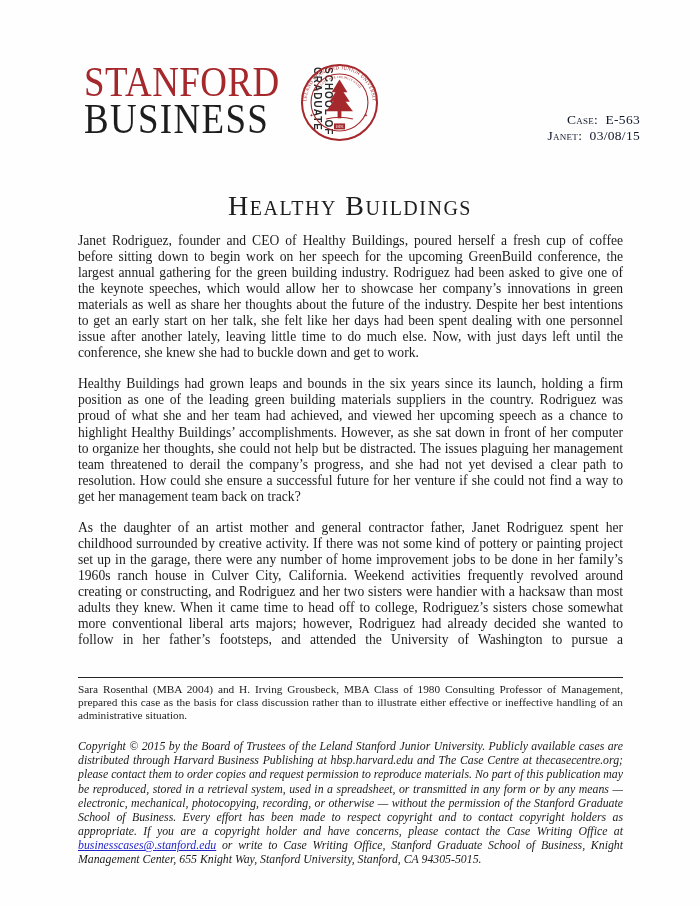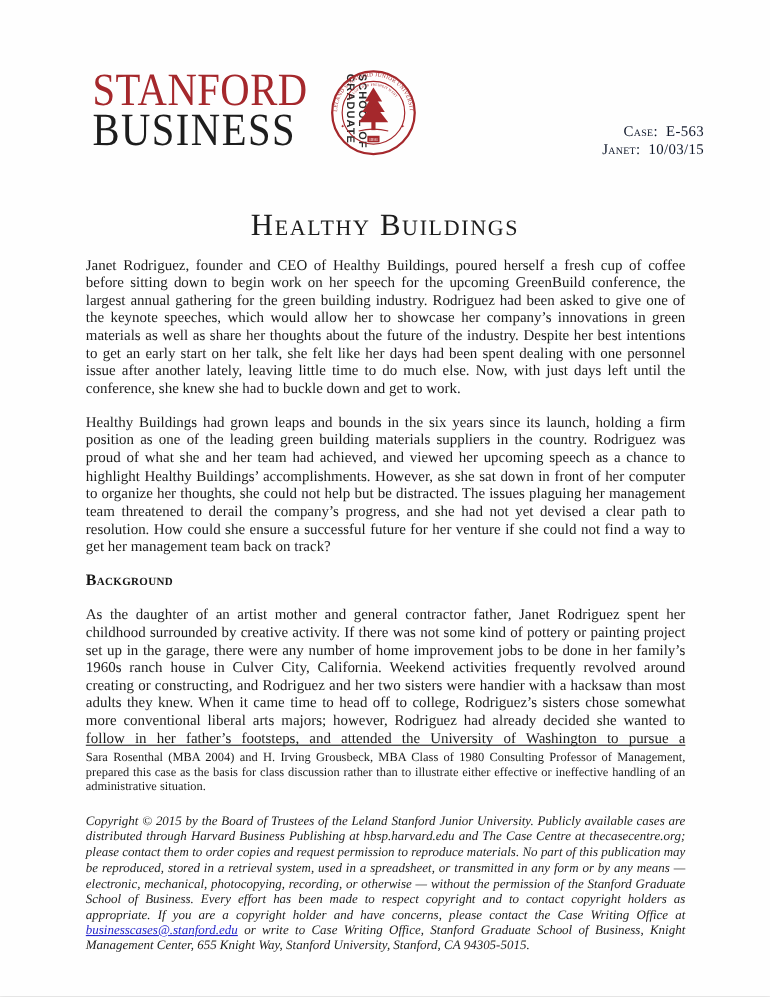--- a/index.html
+++ b/index.html
@@ -93,30 +93,29 @@
     <text x="50" y="82.5" font-size="5.4" fill="#ffffff" text-anchor="middle" class="seal-text">1891</text>
   </svg>
 
   <div class="meta">
     <div>
       <span>Case:</span>&nbsp;
       <span>E-563</span>
     </div>
     <div>
       <span>Janet:</span>&nbsp;
-      <span>10/03/15</span>
+      <span>03/08/15</span>
     </div>
   </div>
 
   <div class="doc-title">Healthy Buildings</div>
 
   <div class="content">
     <p>Janet Rodriguez, founder and CEO of Healthy Buildings, poured herself a fresh cup of coffee before sitting down to begin work on her speech for the upcoming GreenBuild conference, the largest annual gathering for the green building industry.  Rodriguez had been asked to give one of the keynote speeches, which would allow her to showcase her company’s innovations in green materials as well as share her thoughts about the future of the industry.  Despite her best intentions to get an early start on her talk, she felt like her days had been spent dealing with one personnel issue after another lately, leaving little time to do much else.  Now, with just days left until the conference, she knew she had to buckle down and get to work.</p>
     <p>Healthy Buildings had grown leaps and bounds in the six years since its launch, holding a firm position as one of the leading green building materials suppliers in the country.  Rodriguez was proud of what she and her team had achieved, and viewed her upcoming speech as a chance to highlight Healthy Buildings’ accomplishments.  However, as she sat down in front of her computer to organize her thoughts, she could not help but be distracted.  The issues plaguing her management team threatened to derail the company’s progress, and she had not yet devised a clear path to resolution.  How could she ensure a successful future for her venture if she could not find a way to get her management team back on track?</p>
-    <div class="section-heading">Background</div>
     <p class="para3">As the daughter of an artist mother and general contractor father, Janet Rodriguez spent her childhood surrounded by creative activity.  If there was not some kind of pottery or painting project set up in the garage, there were any number of home improvement jobs to be done in her family’s 1960s ranch house in Culver City, California.  Weekend activities frequently revolved around creating or constructing, and Rodriguez and her two sisters were handier with a hacksaw than most adults they knew.  When it came time to head off to college, Rodriguez’s sisters chose somewhat more conventional liberal arts majors; however, Rodriguez had already decided she wanted to follow in her father’s footsteps, and attended the University of Washington to pursue a</p>
   </div>
 
   <div class="footer">
     <hr class="footer-rule">
     <p class="attribution">Sara Rosenthal (MBA 2004) and H. Irving Grousbeck, MBA Class of 1980 Consulting Professor of Management, prepared this case as the basis for class discussion rather than to illustrate either effective or ineffective handling of an administrative situation.</p>
     <p class="copyright"><span>Copyright © 2015 by the Board of Trustees of the Leland Stanford Junior University. Publicly available cases are distributed through Harvard Business Publishing at hbsp.harvard.edu and The Case Centre at thecasecentre.org; please contact them to order copies and request permission to reproduce materials. No part of this publication may be reproduced, stored in a retrieval system, used in a spreadsheet, or transmitted in any form or by any means — electronic, mechanical, photocopying, recording, or otherwise — without the permission of the Stanford Graduate School of Business. Every effort has been made to respect copyright and to contact copyright holders as appropriate. If you are a copyright holder and have concerns, please contact the Case Writing Office at </span><a class="email-link">businesscases@.stanford.edu</a><span> or write to Case Writing Office, Stanford Graduate School of Business, Knight Management Center, 655 Knight Way, Stanford University, Stanford, CA 94305-5015.</span></p>
   </div>
 
 </div>

